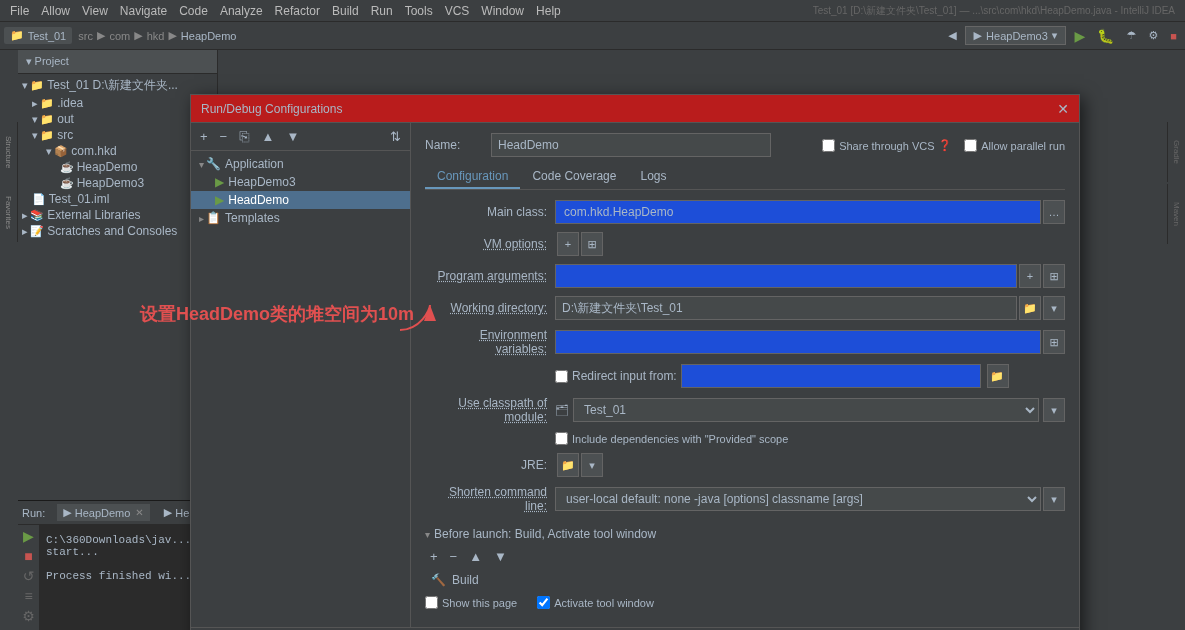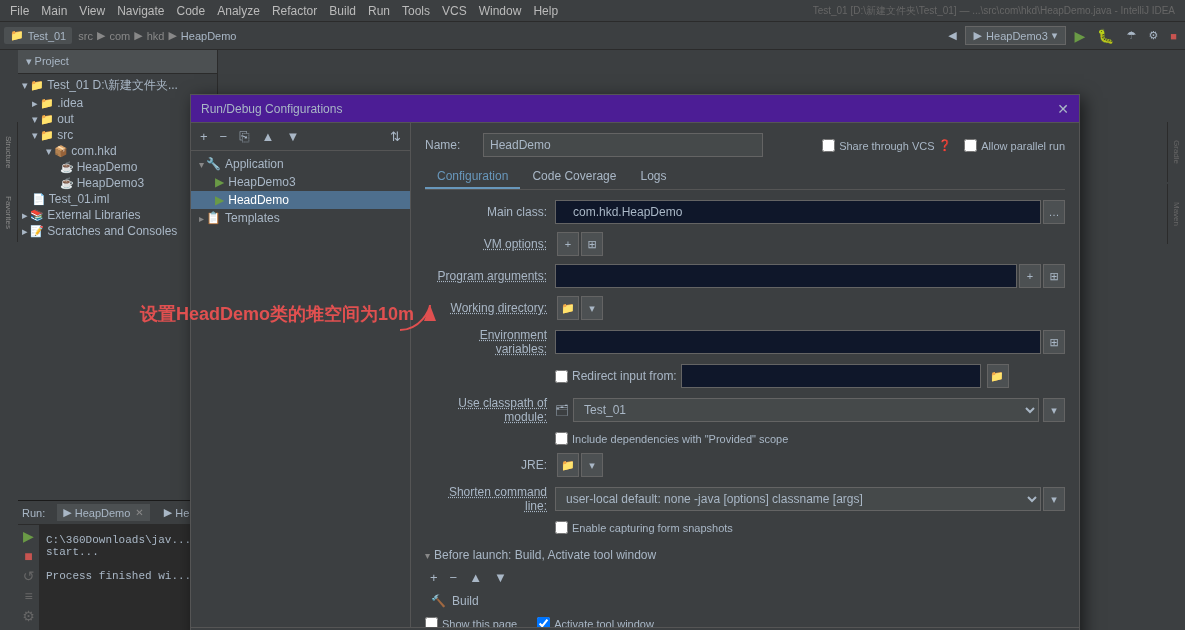--- a/index.html
+++ b/index.html
@@ -74,21 +74,21 @@
       width: 890px;
       height: 570px;
       background: #3c3f41;
       border: 1px solid #555;
       box-shadow: 4px 4px 16px rgba(0,0,0,0.6);
       display: flex;
       flex-direction: column;
       z-index: 100;
     }
     .dialog-titlebar {
-      background: #4c1d95;
+      background: #b91c1c;
       height: 28px;
       display: flex;
       align-items: center;
       justify-content: space-between;
       padding: 0 10px;
       border-bottom: 1px solid #555;
     }
     .dialog-title {
       font-size: 12px;
       color: #a9b7c6;
@@ -168,24 +168,24 @@
       text-align: right;
       padding-right: 8px;
       flex-shrink: 0;
     }
     .form-label.underlined {
       text-decoration: underline;
       text-decoration-style: dotted;
     }
     .form-input {
       flex: 1;
-      background: #0f172a;
+      background: #1d4ed8;
       border: 1px solid #646464;
       color: #a9b7c6;
-      padding: 2px 17px;
+      padding: 2px 8px;
       font-size: 12px;
       height: 24px;
     }
     .form-btn-sm {
       background: #4c5052;
       border: 1px solid #646464;
       color: #a9b7c6;
       width: 22px;
       height: 24px;
       cursor: pointer;
@@ -414,21 +414,21 @@
       gap: 4px;
     }
   </style>
 </head>
 <body>
 
 <div class="ide-wrapper">
 
   <div class="menu-bar">
     <span>File</span>
-    <span>Main</span>
+    <span>Allow</span>
     <span>View</span>
     <span>Navigate</span>
     <span>Code</span>
     <span>Analyze</span>
     <span>Refactor</span>
     <span>Build</span>
     <span>Run</span>
     <span>Tools</span>
     <span>VCS</span>
     <span>Window</span>
@@ -608,21 +608,21 @@
             <div class="dtree-item">
               <span class="dtree-expand">▸</span>
               <span class="dtree-icon">📋</span>
               <span>Templates</span>
             </div>
           </div>
         </div>
 
         <div class="dialog-right">
 
-          <div style="display:flex;align-items:center;margin-bottom:8px;">
+          <div style="display:flex;align-items:center;margin-bottom:8px;gap:8px;">
             <span class="name-label">Name:</span>
             <input type="text" class="name-input" style="flex: 1 1 0%; max-width: 280px; background: rgb(69, 73, 74); border: 1px solid rgb(100, 100, 100); color: rgb(169, 183, 198); padding: 2px 6px; font-size: 12px; height: 24px;" value="HeadDemo">
             <div style="margin-left:auto;display:flex;align-items:center;gap:12px;">
               <label class="checkbox-label">
                 <input type="checkbox" style="">
                 <span>Share through VCS</span>
                 <span style="color:#888;font-size:11px;">❓</span>
               </label>
               <label class="checkbox-label">
                 <input type="checkbox" style="">
@@ -657,20 +657,21 @@
 
           <div class="form-row">
             <span class="form-label underlined">Program arguments:</span>
             <input type="text" class="form-input" style="flex: 1 1 0%;">
             <button class="form-btn-sm">+</button>
             <button class="form-btn-sm">⊞</button>
           </div>
 
           <div class="form-row">
             <span class="form-label underlined">Working directory:</span>
+            <input type="text" class="form-input directory-input" style="flex: 1 1 0%;" value="D:\新建文件夹\Test_01">
             <button class="form-btn-sm">📁</button>
             <button class="form-btn-sm">▾</button>
           </div>
 
           <div class="form-row">
             <span class="form-label underlined">Environment variables:</span>
             <input type="text" class="form-input" style="flex: 1 1 0%;">
             <button class="form-btn-sm">⊞</button>
           </div>
 
@@ -710,27 +711,20 @@
           </div>
 
           <div class="form-row">
             <span class="form-label underlined">Shorten command line:</span>
             <select class="select-input" style="flex:1;">
               <option value="user-local default: none  -java [options] classname [args]">user-local default: none  -java [options] classname [args]</option>
             </select>
             <button class="form-btn-sm">▾</button>
           </div>
 
-          <div class="form-row">
-            <span class="form-label"></span>
-            <label style="display:flex;align-items:center;gap:4px;font-size:11px;">
-              <input type="checkbox" style="">
-              <span>Enable capturing form snapshots</span>
-            </label>
-          </div>
 
           <div style="margin-top:6px;">
             <div class="section-header">
               <span class="section-collapse">▾</span>
               <span>Before launch: Build, Activate tool window</span>
             </div>
             <div class="before-launch-toolbar">
               <button class="dlg-btn">+</button>
               <button class="dlg-btn">−</button>
               <button class="dlg-btn">▲</button>

